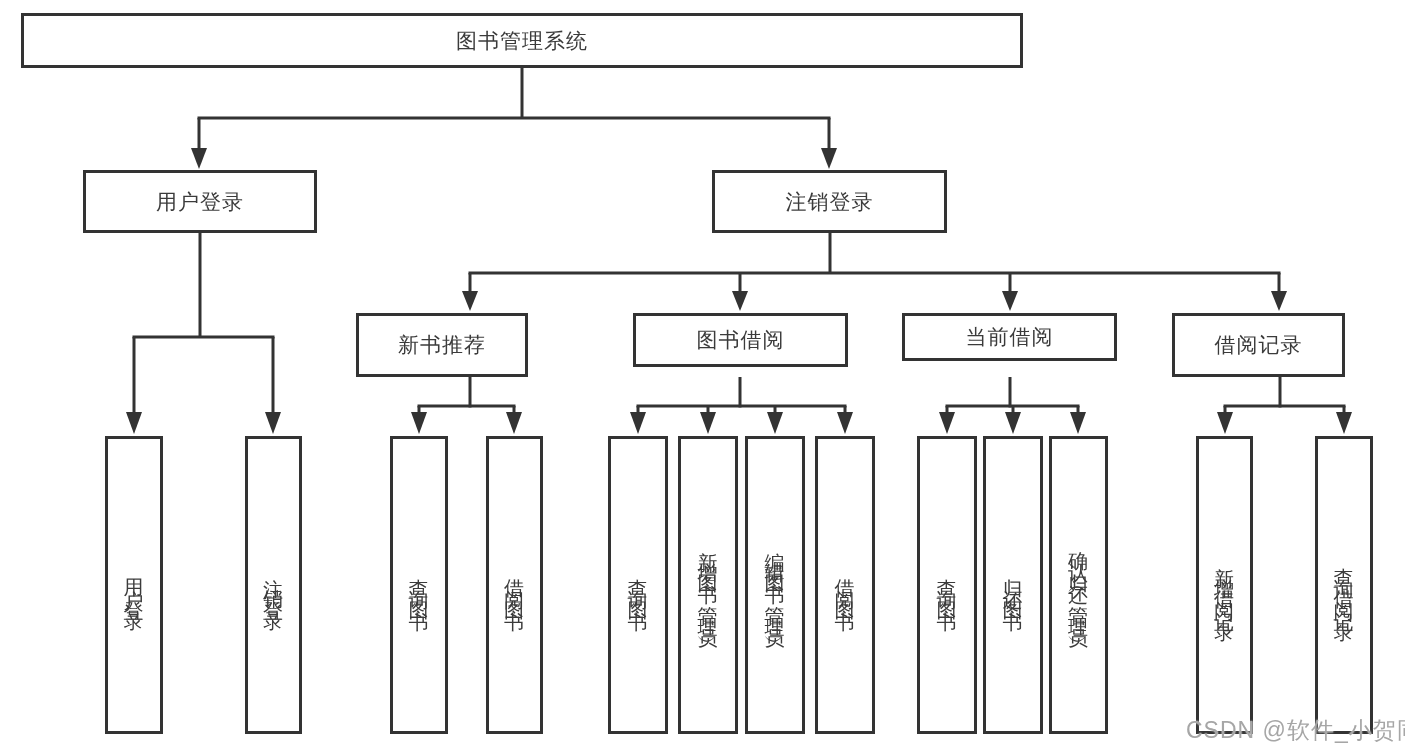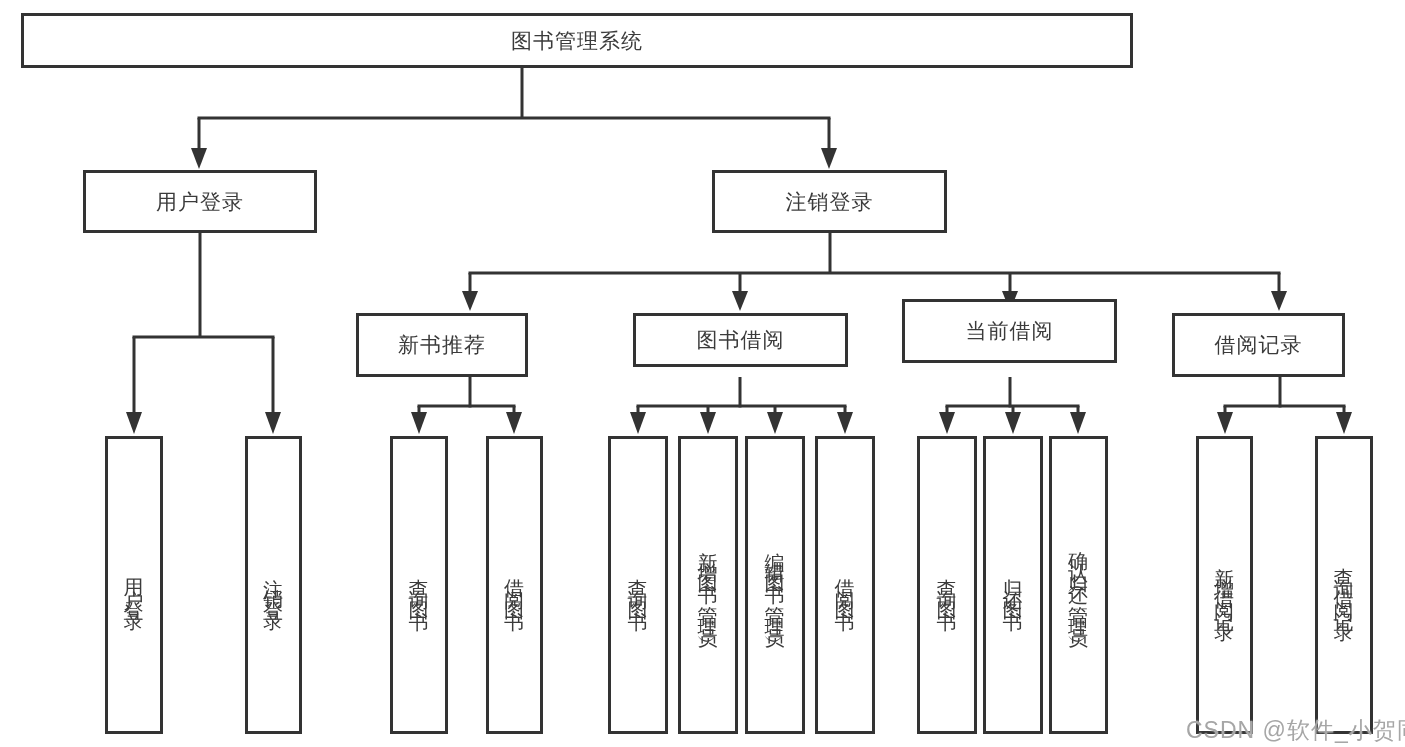--- a/index.html
+++ b/index.html
@@ -135,38 +135,38 @@
         <line x1="1280" y1="377" x2="1280" y2="407.5"></line>
         <line x1="1223.5" y1="406" x2="1345.5" y2="406"></line>
         <line x1="1225" y1="406" x2="1225" y2="416"></line>
         <polygon points="1217,412 1233,412 1225,434" stroke="none"></polygon>
         <line x1="1344" y1="406" x2="1344" y2="416"></line>
         <polygon points="1336,412 1352,412 1344,434" stroke="none"></polygon>
       </g>
     </g>
   </svg>
 
-  <div class="box h" style="left:21px;top:13px;width:1112px;height:55px">
+  <div class="box h" style="left:21px;top:13px;width:1002px;height:55px">
     <span class="lbl">图书管理系统</span>
   </div>
 
   <div class="box h" style="left:83px;top:170px;width:234px;height:63px">
     <span class="lbl">用户登录</span>
   </div>
   <div class="box h" style="left:712px;top:170px;width:235px;height:63px">
     <span class="lbl">注销登录</span>
   </div>
 
   <div class="box h" style="left:356px;top:313px;width:172px;height:64px">
     <span class="lbl">新书推荐</span>
   </div>
   <div class="box h" style="left:633px;top:313px;width:215px;height:54px">
     <span class="lbl">图书借阅</span>
   </div>
-  <div class="box h" style="left:902px;top:299px;width:215px;height:64px">
+  <div class="box h" style="left:902px;top:313px;width:215px;height:48px">
     <span class="lbl">当前借阅</span>
   </div>
   <div class="box h" style="left:1172px;top:313px;width:173px;height:64px">
     <span class="lbl">借阅记录</span>
   </div>
 
   <div class="box v" style="left:105px;top:436px;width:58px;height:298px">
     <span class="lbl">用户登录</span>
   </div>
   <div class="box v" style="left:245px;top:436px;width:57px;height:298px">

